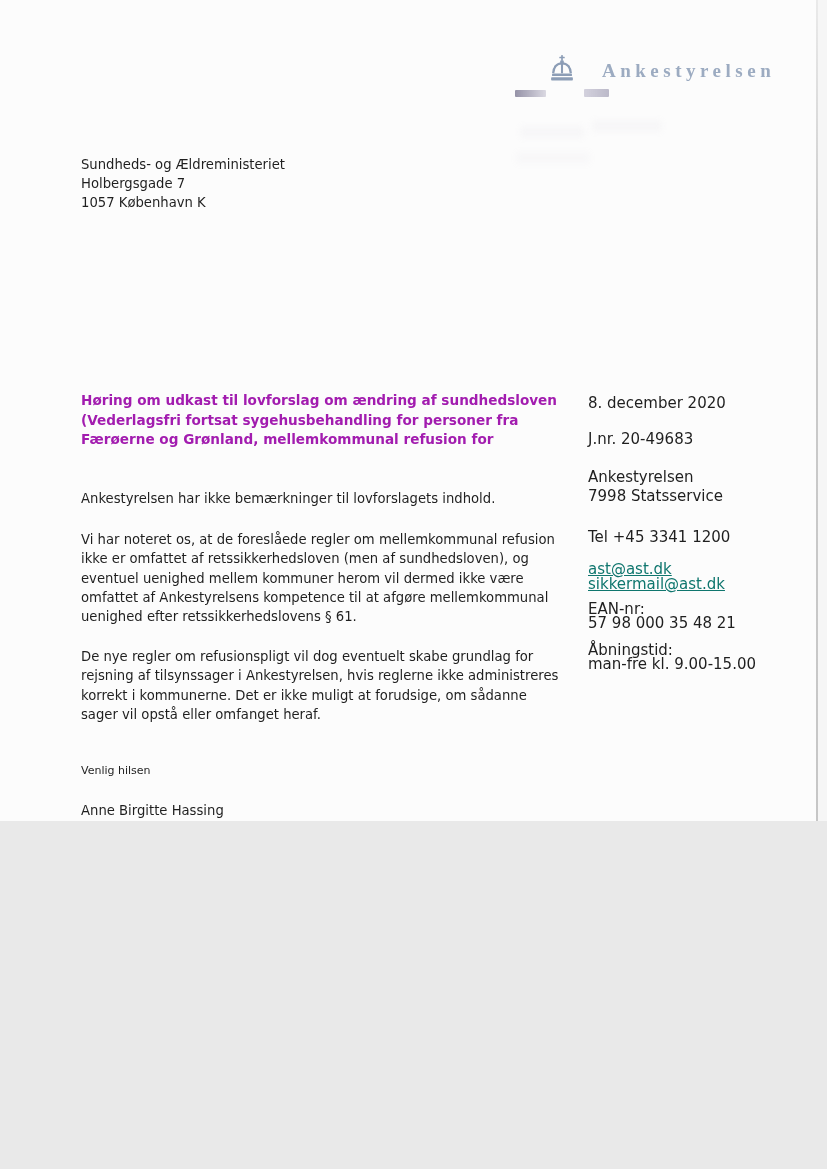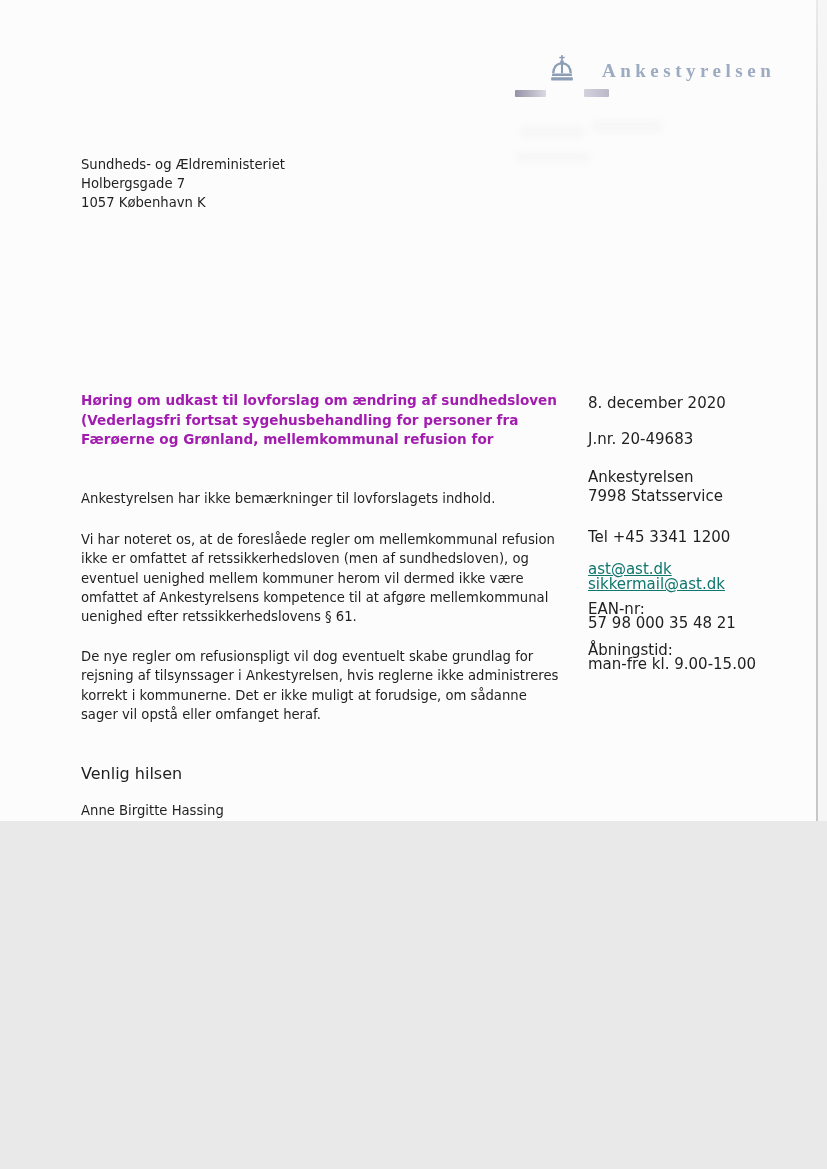--- a/index.html
+++ b/index.html
@@ -76,21 +76,21 @@
     width: 515px;
     font-size: 13.6px;
     font-weight: bold;
     line-height: 19.6px;
     color: #a21caf;
   }
   .para { position: absolute; left: 81px; width: 530px; font-size: 13.2px; line-height: 19.3px; }
   .para-1 { top: 489px; }
   .para-2 { top: 530px; }
   .para-3 { top: 647px; }
-  .closing { position: absolute; left: 81px; top: 764px; font-size: 16px; }
+  .closing { position: absolute; left: 81px; top: 764px; font-size: 11px; }
   .signature { position: absolute; left: 81px; top: 803px; font-size: 13.2px; }
 
   
   .side { position: absolute; left: 588px; font-size: 15px; color: #1f1f1f; white-space: nowrap; }
   .side-date { top: 394px; }
   .side-jnr { top: 430px; }
   .side-org { top: 468px; line-height: 19.4px; }
   .side-tel { top: 528px; }
   .side-mails { top: 562px; line-height: 14.8px; }
   .side-mails a { color: #0f766e; text-decoration: underline; }

